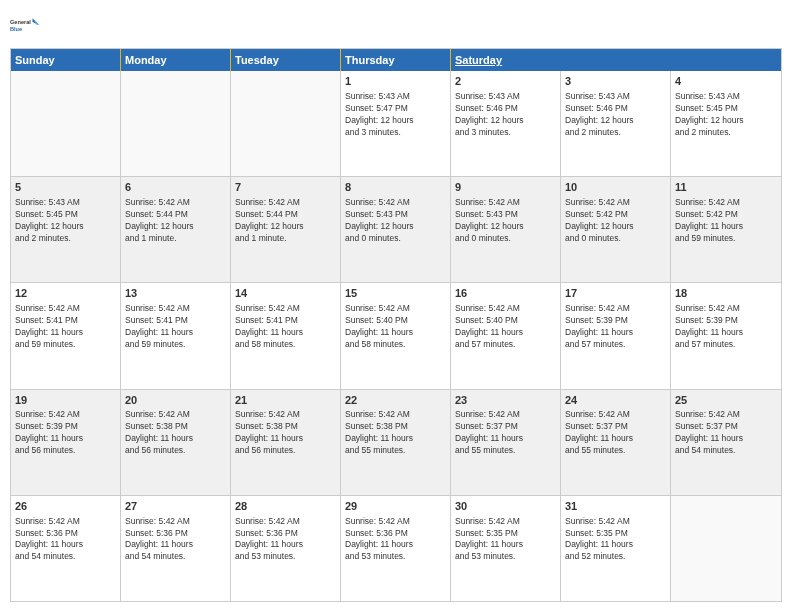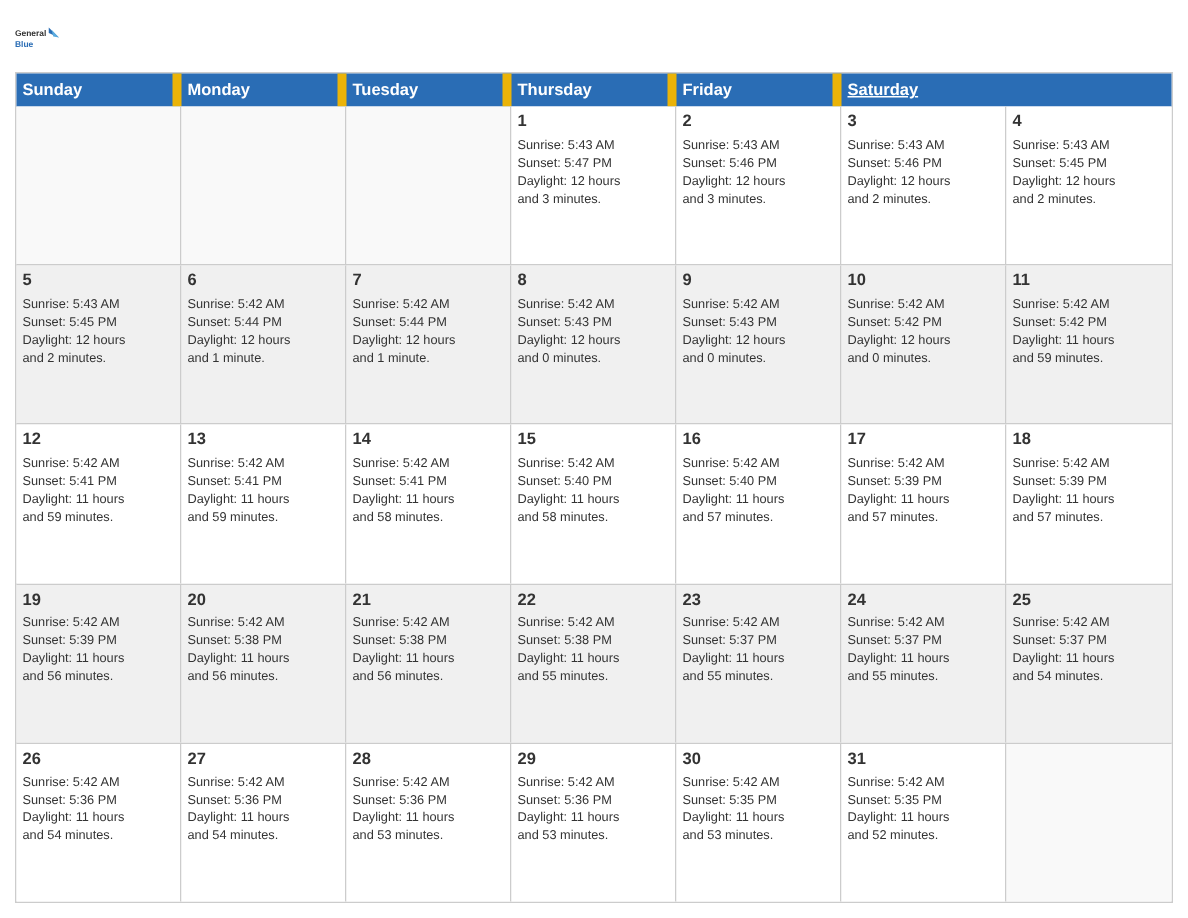--- a/index.html
+++ b/index.html
@@ -54,21 +54,21 @@
       display: grid;
       grid-template-columns: repeat(7, 1fr);
       background: #2a6db5;
     }
     .cal-header-cell {
       color: #fff;
       font-size: 11px;
       font-weight: bold;
       padding: 5px 4px;
       text-align: left;
-      border-right: 6px solid #eab308;
+      border-right: 1px solid #eab308;
     }
     .cal-header-cell:last-child { border-right: none; text-decoration: underline; }
     .cal-body {
       flex: 1;
       display: flex;
       flex-direction: column;
     }
     .cal-row {
       display: grid;
       grid-template-columns: repeat(7, 1fr);
@@ -118,21 +118,20 @@
       <div class="subtitle"></div>
     </div>
   </div>
 
   <div class="calendar">
     <div class="cal-header">
       <div class="cal-header-cell">Sunday</div>
       <div class="cal-header-cell">Monday</div>
       <div class="cal-header-cell">Tuesday</div>
       <div class="cal-header-cell">Thursday</div>
-      <div class="cal-header-cell">Friday</div>
       <div class="cal-header-cell">Saturday</div>
     </div>
     <div class="cal-body" id="cal-body">
     <div class="cal-row">
           <div class="cal-cell empty"></div>
           <div class="cal-cell empty"></div>
           <div class="cal-cell empty"></div>
           <div class="cal-cell">
             <span class="day-num">1</span>
             <div class="cell-text" style="white-space: pre-line;">Sunrise: 5:43 AM

